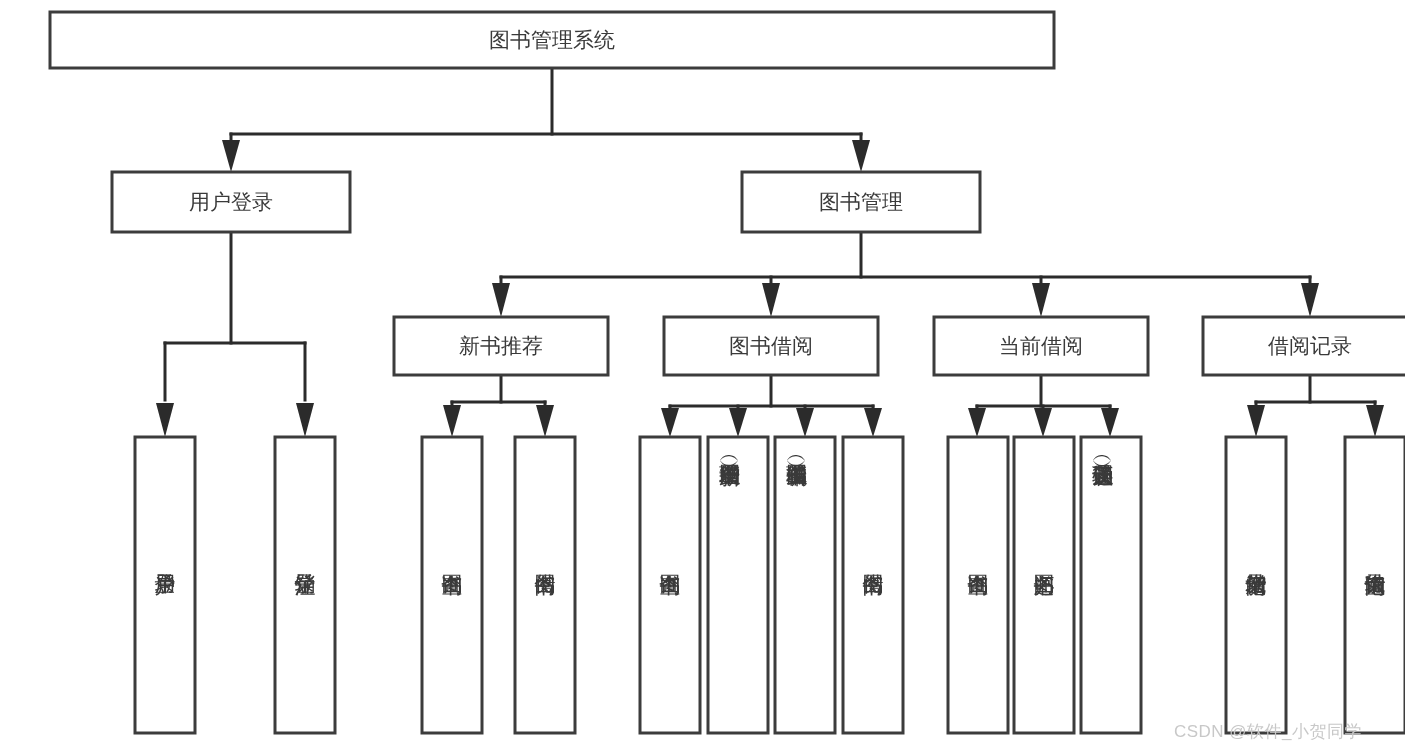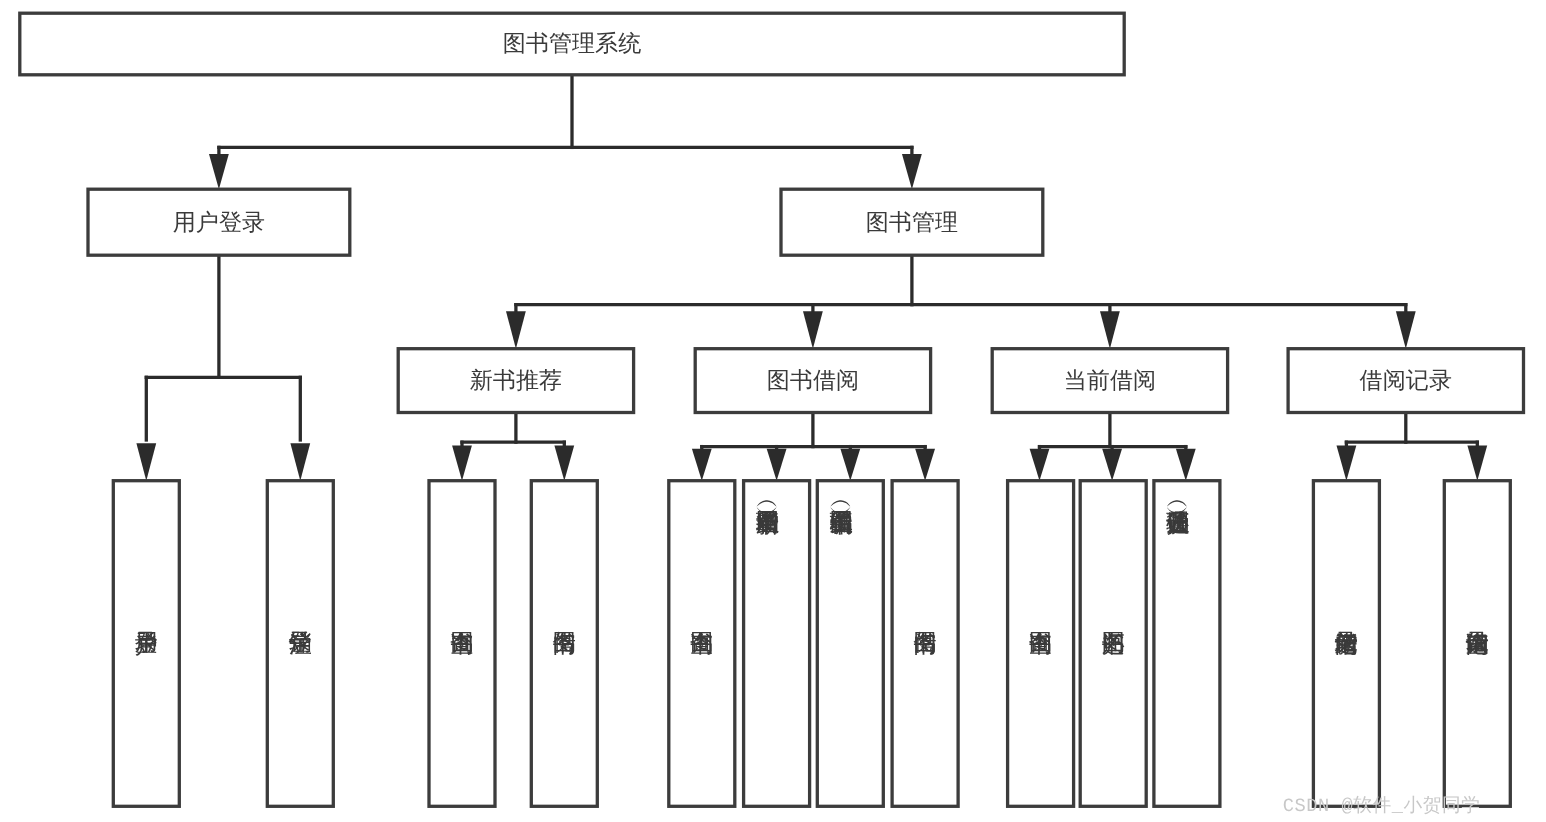--- a/index.html
+++ b/index.html
@@ -11,20 +11,21 @@
     width: 1405px;
     height: 747px;
     font-family: "DejaVu Sans", "Liberation Sans", sans-serif;
     overflow: hidden;
     position: relative;
   }
   #diagram-root {
     position: relative;
     width: 1346px;
     height: 747px;
+    margin-left: 32px;
   }
   svg.diagram-canvas {
     position: absolute;
     left: 0;
     top: 0;
     width: 1405px;
     height: 747px;
   }
   .node-box {
     fill: #ffffff;
@@ -51,23 +52,23 @@
   .node-label-v {
     font-family: "DejaVu Sans", "Liberation Sans", sans-serif;
     font-size: 21px;
     fill: #3a3a3a;
     writing-mode: vertical-rl;
     text-orientation: upright;
     text-anchor: middle;
   }
   .watermark {
     position: absolute;
-    right: 0;
+    right: 16px;
     bottom: 4px;
-    font-family: Liberation Mono, monospace;
+    font-family: Liberation Sans, sans-serif;
     font-size: 17px;
     color: #c8c8c8;
     white-space: nowrap;
     letter-spacing: 0.5px;
     pointer-events: none;
   }
 </style>
 </head>
 <body>
 

